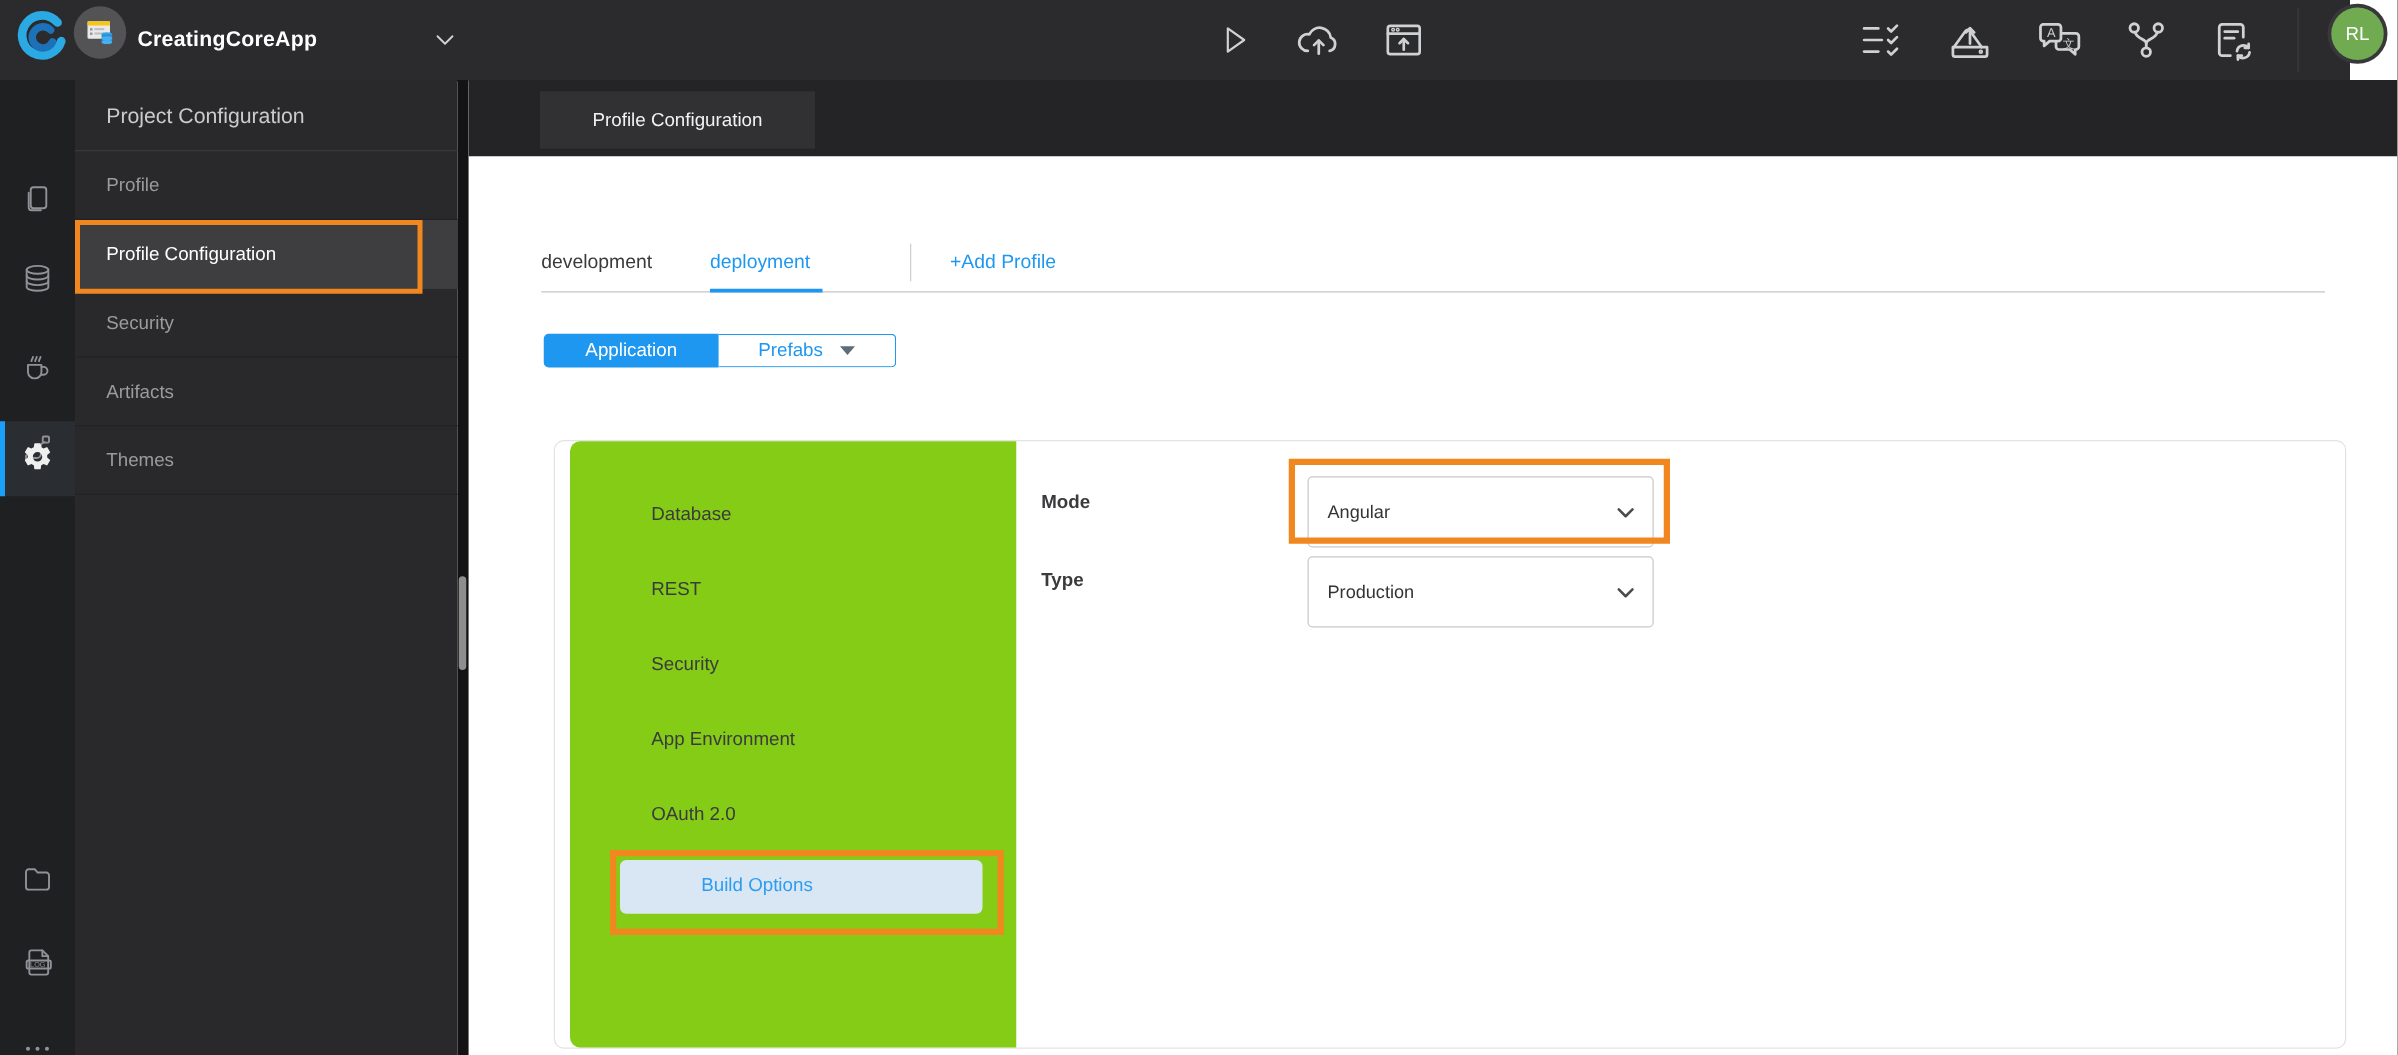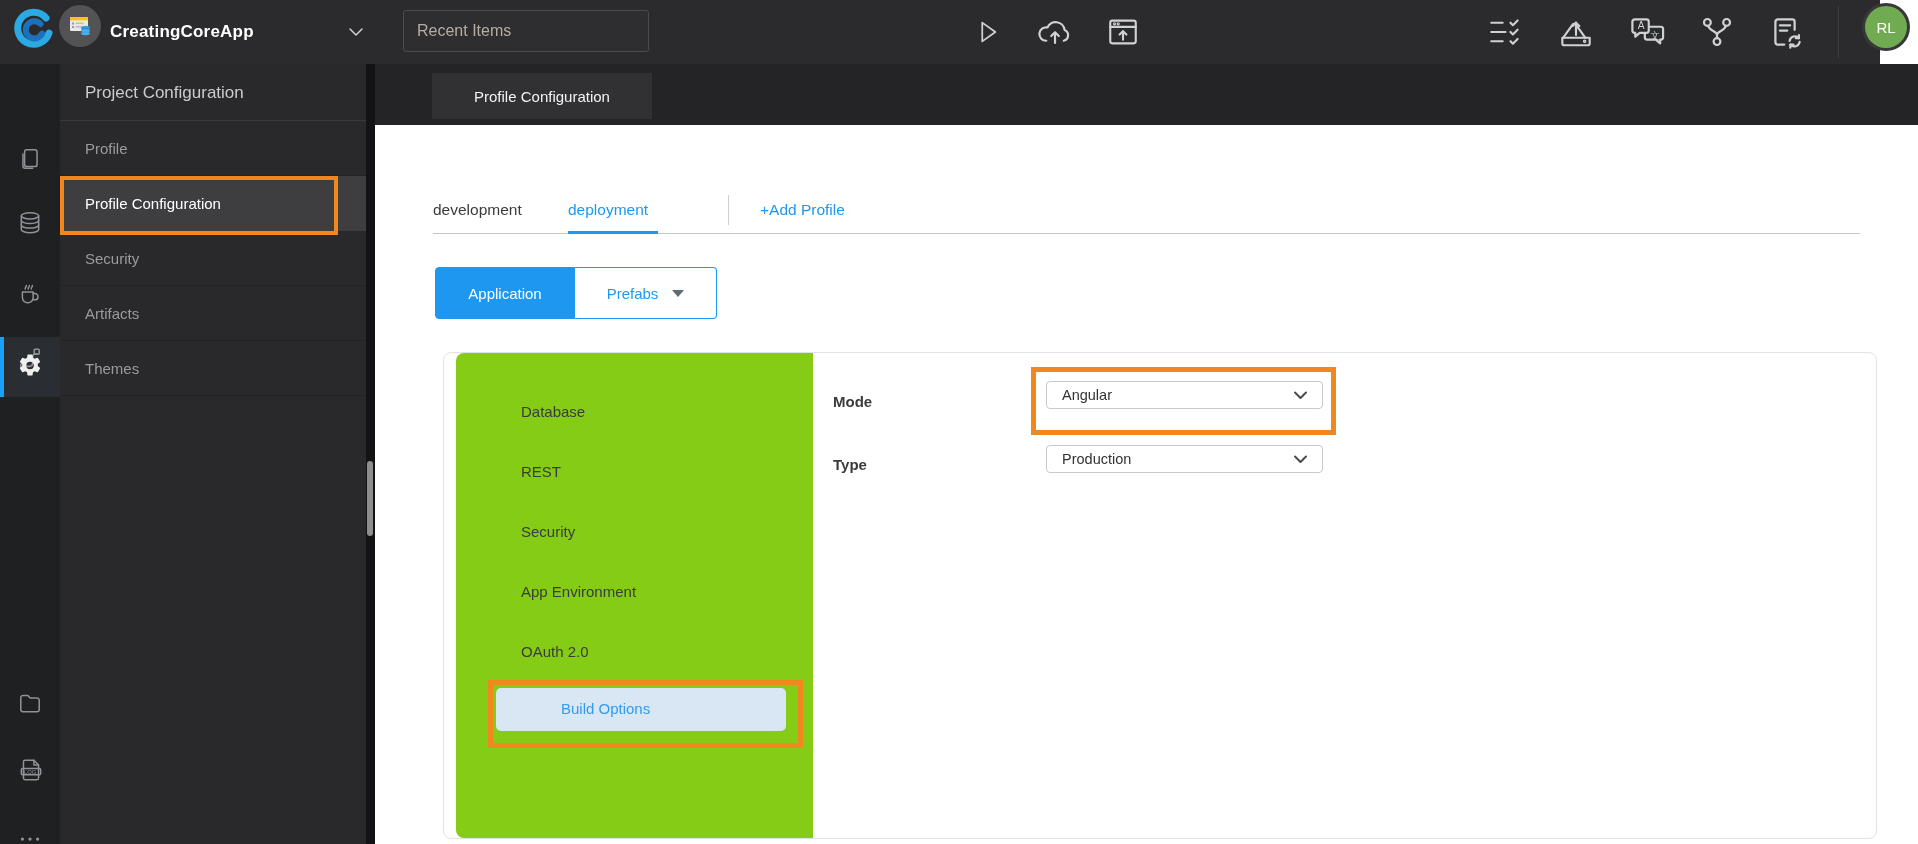--- a/index.html
+++ b/index.html
@@ -53,38 +53,38 @@
             display:flex;align-items:center;justify-content:center;}
 
   .profile-tab{top:126px;height:40px;line-height:40px;font-size:15.5px;cursor:pointer;}
   #tab-development{left:58px;color:#3a3a3c;}
   #tab-deployment{left:193px;color:#1e97f0;}
   #tab-underline{left:193px;top:167px;width:90px;height:3px;background:#1e97f0;z-index:2;}
   #tab-divider{left:353px;top:131px;width:1px;height:30px;background:#cfcfcf;}
   #add-profile{left:385px;top:126px;height:40px;line-height:40px;font-size:15.5px;color:#1e97f0;cursor:pointer;}
   #tabs-rule{left:58px;top:169px;width:1427px;height:1px;background:#c6c6c6;}
 
-  #scope-toggle{left:60px;top:203px;height:52px;display:flex;}
+  #scope-toggle{left:60px;top:203px;height:27px;display:flex;}
   #toggle-application{width:140px;background:#1e97f0;color:#fff;font-size:15px;display:flex;align-items:center;
                       justify-content:center;border:1px solid #1e97f0;border-radius:4px 0 0 4px;box-sizing:border-box;cursor:pointer;}
   #toggle-prefabs{width:142px;background:#fff;color:#1e97f0;font-size:15px;display:flex;align-items:center;
                   justify-content:center;gap:14px;border:1px solid #1e97f0;border-left:none;
                   border-radius:0 4px 4px 0;box-sizing:border-box;cursor:pointer;}
   #prefabs-caret{width:0;height:0;border-left:6px solid transparent;border-right:6px solid transparent;
                  border-top:7px solid #5c6c78;}
 
   #card{left:68px;top:288px;width:1434px;height:487px;border:1px solid #e3e3e4;border-radius:8px;
         background:#fff;box-sizing:border-box;}
   #card-nav{left:12px;top:0;width:357px;height:485px;background:#84cc16;border-radius:8px 0 0 8px;}
   .nav-item{left:65px;height:24px;line-height:24px;font-size:15px;color:#3b3b3d;cursor:pointer;}
   #nav-active-bg{left:40px;top:335px;width:290px;height:43px;background:#d9e7f5;border-radius:5px;}
   .nav-item.active{color:#2e9cf0;text-align:center;}
 
   .form-label{left:389px;height:22px;line-height:22px;font-size:15px;color:#3b3b3d;font-weight:700;}
-  .select{left:602px;width:277px;height:28px;border:1px solid #c9c9c9;border-radius:4px;background:#fff;
+  .select{left:602px;width:277px;height:57px;border:1px solid #c9c9c9;border-radius:4px;background:#fff;
           box-sizing:border-box;display:flex;align-items:center;justify-content:space-between;
           padding:0 14px 0 15px;font-size:14.5px;color:#333;cursor:pointer;}
   .select svg{stroke:#4b4b4b;fill:none;stroke-width:2;stroke-linecap:round;stroke-linejoin:round;}
 </style>
 </head>
 <body>
 
 <div id="app">
 
   <div id="topbar" class="abs">
@@ -112,21 +112,20 @@
     </div>
 
     <div id="proj-title" class="abs">CreatingCoreApp</div>
 
     <span id="proj-chevron" class="abs tb-icon">
       <svg width="20" height="14" viewBox="0 0 20 14">
           <polyline points="4,4 10,10 16,4"></polyline>
         </svg>
     </span>
 
-    <input id="recent-input" class="abs" type="text" value="" placeholder="Recent Items" style="">
 
     <span class="abs tb-icon" style="left:971px;top:17px;">
       <svg width="30" height="30" viewBox="0 0 24 24">
           <polygon points="9,4.5 9,19.5 19.5,12" stroke-width="1.4"></polygon>
         </svg>
     </span>
     <span class="abs tb-icon" style="left:1036px;top:16px;">
       <svg width="38" height="32" viewBox="0 0 26 22">
         <path d="M7 17a4.6 4.6 0 1 1 .8-9.1 6.2 6.2 0 0 1 11.8 1.7A3.9 3.9 0 0 1 19 17"></path>
         <line x1="13" y1="18.5" x2="13" y2="11.5"></line>

